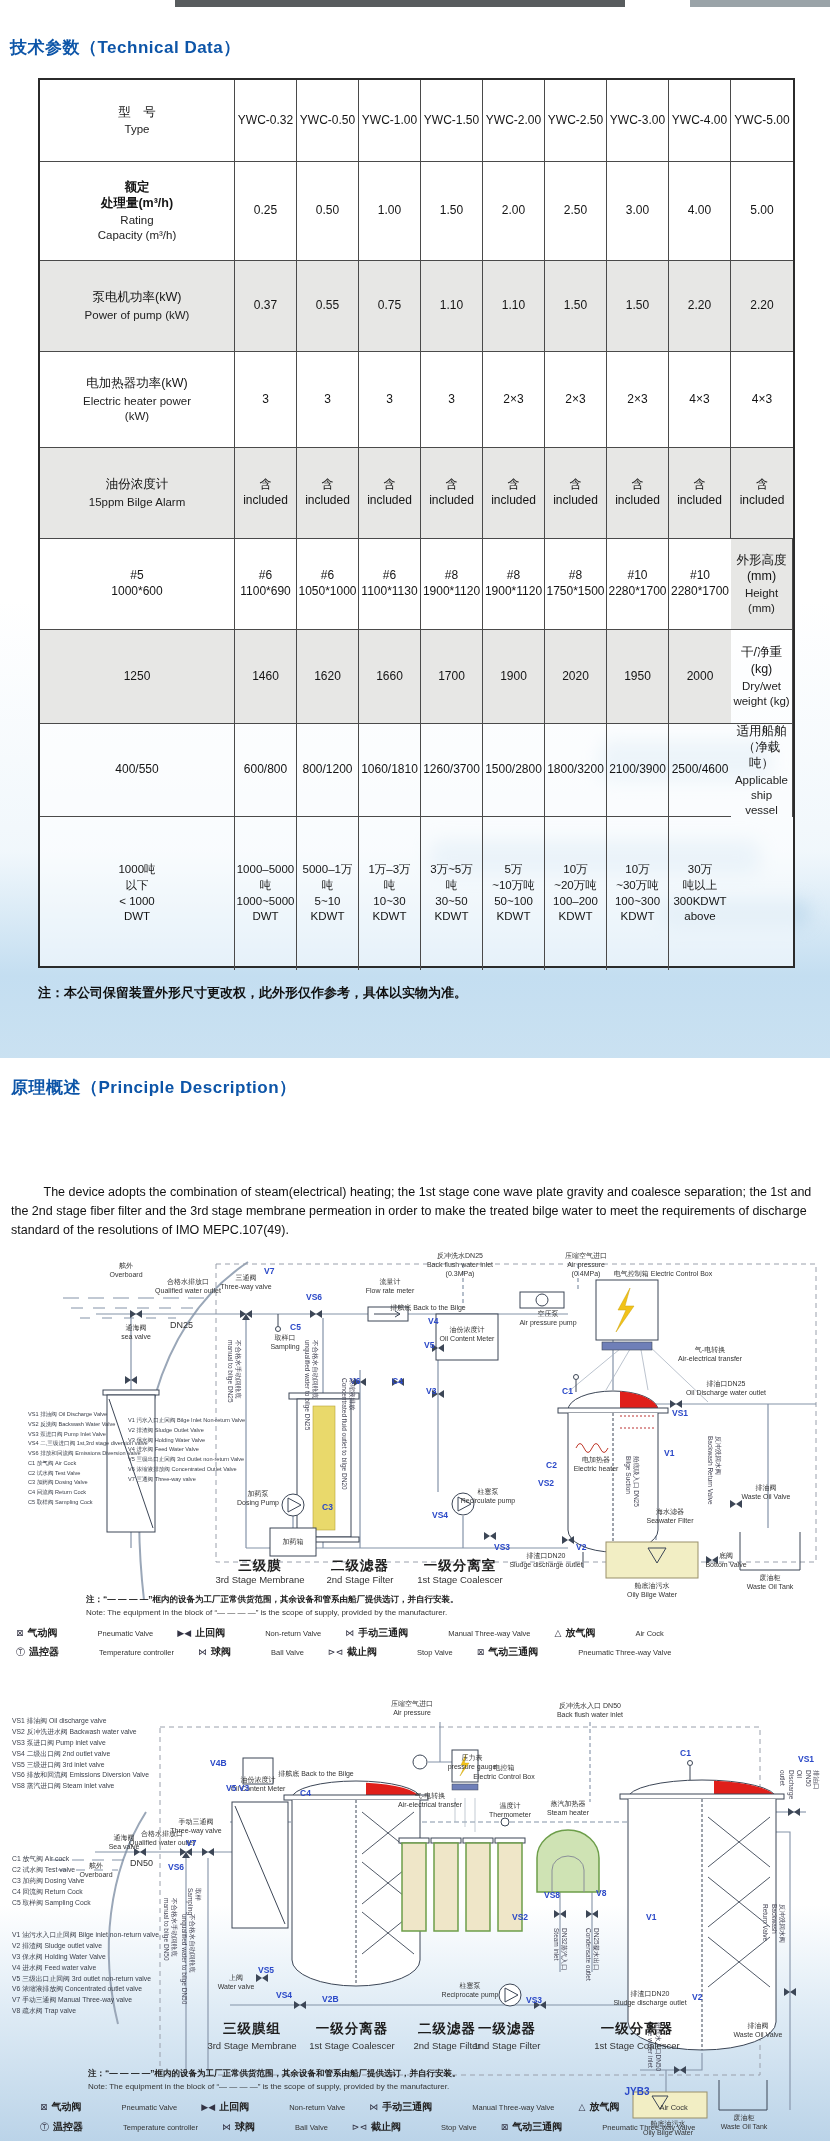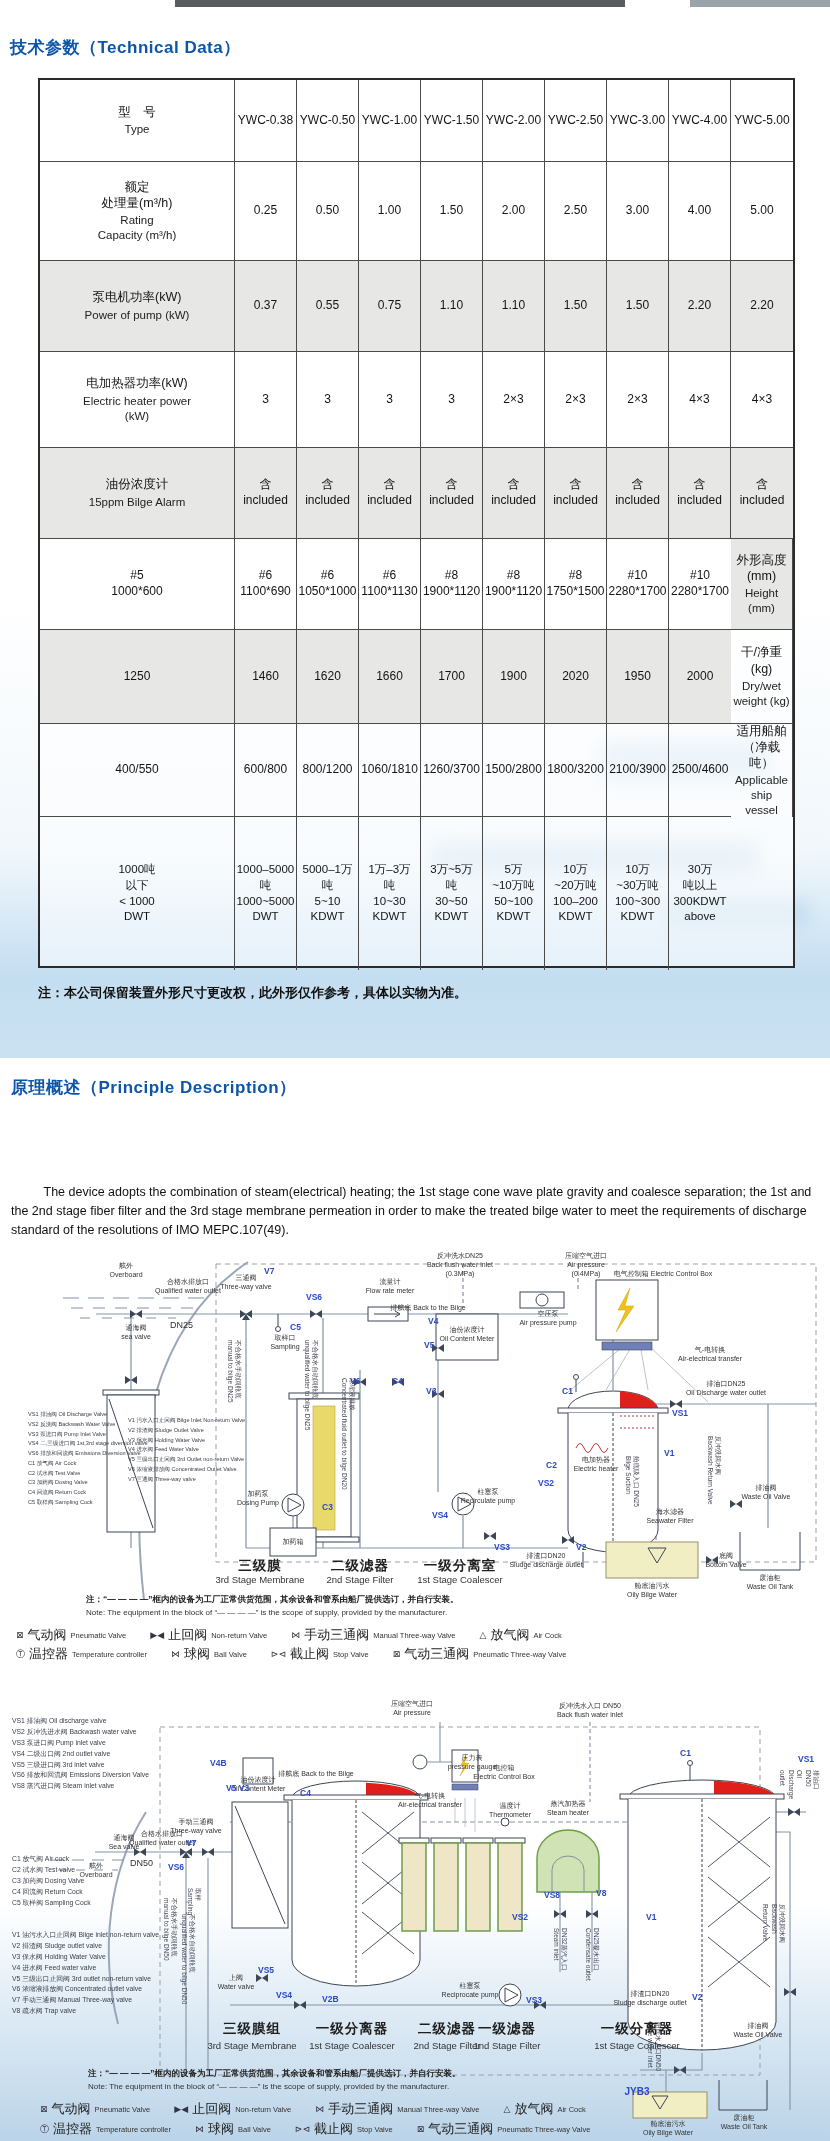--- a/index.html
+++ b/index.html
@@ -49,51 +49,51 @@
   .dl.s1{transform:translateX(-50%);font-size:13.5px;font-weight:bold;color:#1d1d1d;letter-spacing:1px;}
   .dl.s2{transform:translateX(-50%);font-size:9.5px;color:#333;}
   .lglist{position:absolute;z-index:3;}
   .lglist .lg{font-size:5.6px;color:#3a3f4a;line-height:1.75;white-space:nowrap;}
   .lglist.big .lg{font-size:6.8px;line-height:1.6;white-space:normal;width:150px;}
   .dnote-zh{position:absolute;font-size:8.5px;font-weight:600;color:#222;z-index:3;}
   .dnote-en{position:absolute;font-size:8px;color:#333;z-index:3;}
   .symrow{position:absolute;display:flex;gap:24px;z-index:3;align-items:center;}
   .symrow .si{display:flex;align-items:center;gap:4px;}
   .symrow .g{font-size:9px;color:#334;}
-  .symrow .tz{font-size:13px;font-weight:400;color:#222;}
-  .symrow .te{font-size:7.5px;color:#333;}
+  .symrow .tz{font-size:10px;font-weight:700;color:#222;}
+  .symrow .te{font-size:7.5px;color:#333;margin-left:36px;}
 </style>
 </head>
 <body>
 
 <div id="page">
 
   <div class="strip" style="left:175px;width:450px;"></div>
   <div class="strip" style="left:690px;width:140px;background:#9aa3a8;"></div>
 
   <div class="wash-table"></div>
   <div class="blob" style="left:600px;top:740px;width:170px;height:40px;"></div>
   <div class="blob" style="left:430px;top:840px;width:330px;height:34px;"></div>
   <div class="blob" style="left:660px;top:900px;width:150px;height:26px;"></div>
   <div class="wash-bottom"></div>
 
   <div class="sec-title" style="left:10px;top:36px;">技术参数（Technical Data）</div>
 
   <div id="ttable">
       <div class="tc lab"><div style="white-space: pre-line;">型　号</div><div class="en">Type</div></div>
-      <div class="tc val">YWC-0.38</div>
+      <div class="tc val">YWC-0.32</div>
       <div class="tc val">YWC-0.50</div>
       <div class="tc val">YWC-1.00</div>
       <div class="tc val">YWC-1.50</div>
       <div class="tc val">YWC-2.00</div>
       <div class="tc val">YWC-2.50</div>
       <div class="tc val">YWC-3.00</div>
       <div class="tc val">YWC-4.00</div>
       <div class="tc val last-col">YWC-5.00</div>
-      <div class="tc lab"><div style="white-space: pre-line;">额定
+      <div class="tc lab"><div style="white-space: pre-line; font-weight: bold;">额定
 处理量(m³/h)</div><div class="en">Rating
 Capacity  (m³/h)</div></div>
       <div class="tc val">0.25</div>
       <div class="tc val">0.50</div>
       <div class="tc val">1.00</div>
       <div class="tc val">1.50</div>
       <div class="tc val">2.00</div>
       <div class="tc val">2.50</div>
       <div class="tc val">3.00</div>
       <div class="tc val">4.00</div>

